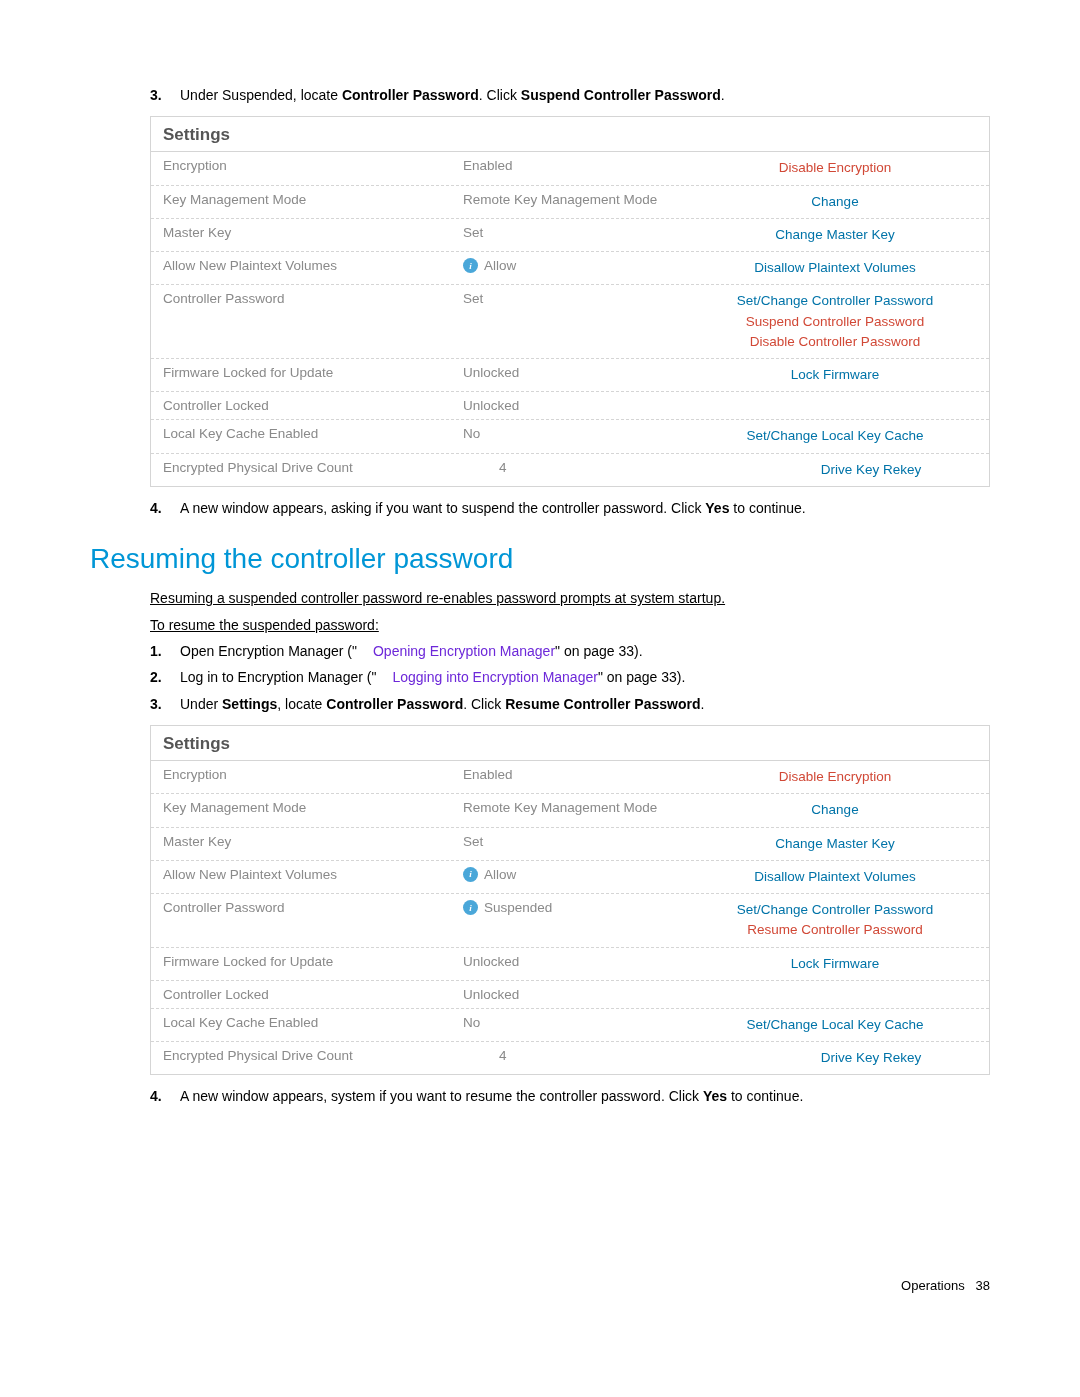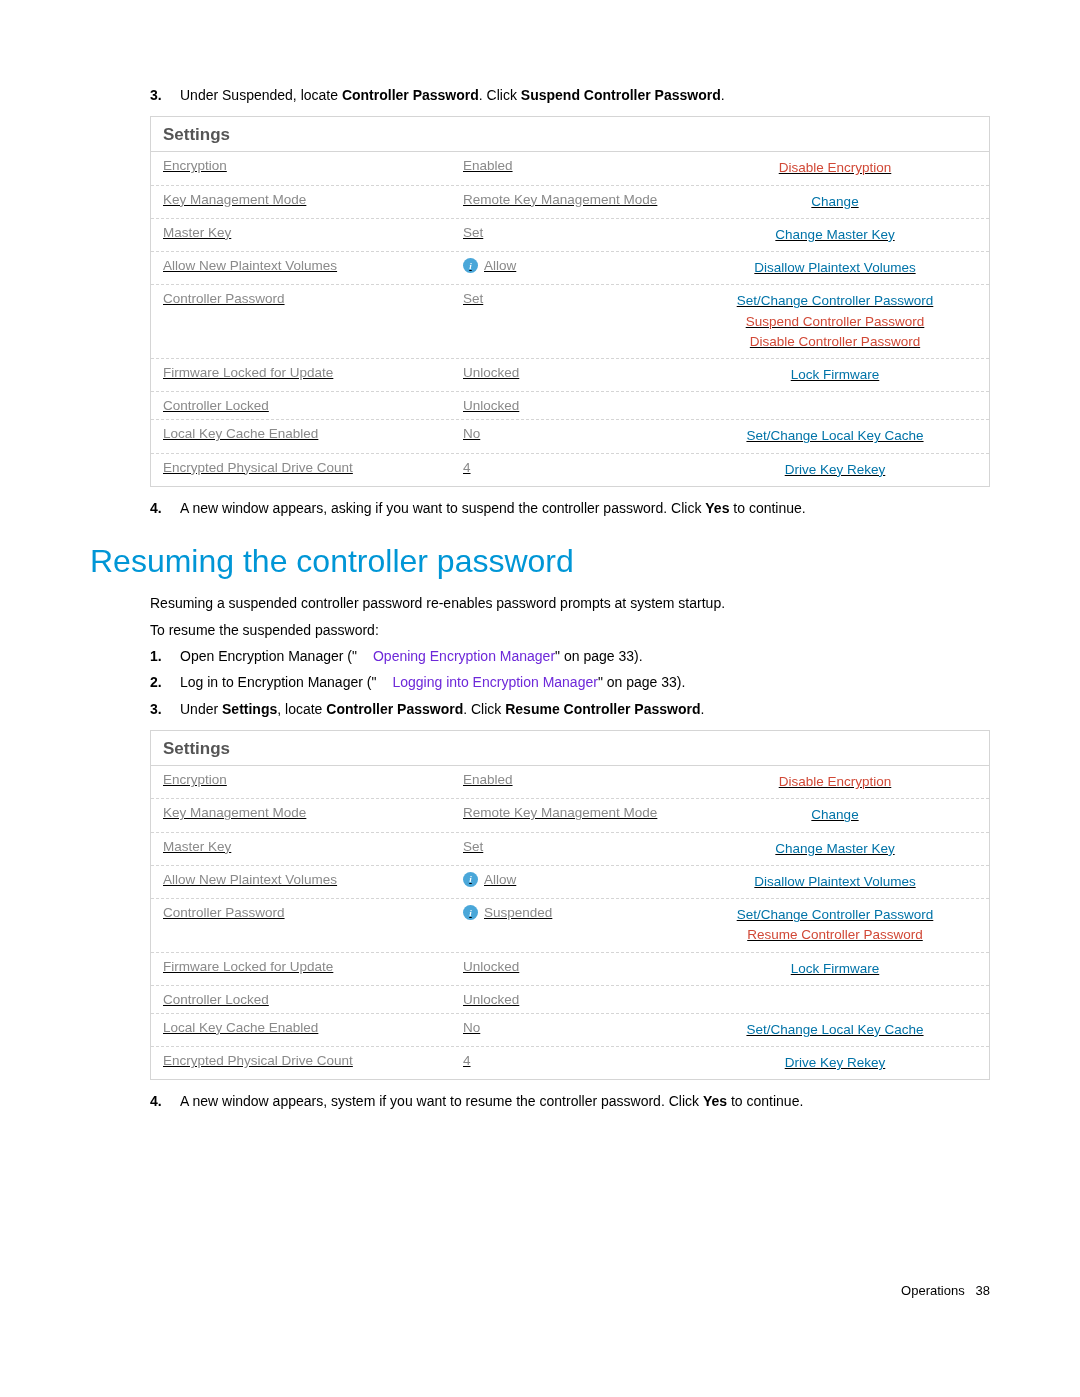--- a/index.html
+++ b/index.html
@@ -24,49 +24,50 @@
     .step-text {
       flex: 1;
     }
     .step-text .bold { font-weight: bold; }
     .step-text a {
       color: #6d28d9;
       text-decoration: none;
       margin-left: 16px;
     }
     h1 {
-      font-size: 32px;
+      font-size: 28px;
       font-weight: normal;
       color: #0096d6;
       margin: 24px 0 12px 0;
     }
     .para {
       margin: 4px 0 4px 60px;
       line-height: 1.6;
+      text-decoration: underline;
     }
     .settings-panel {
       border: 1px solid #d5d5d5;
       margin: 10px 0 10px 60px;
       box-sizing: border-box;
     }
     .panel-header {
       font-weight: bold;
       font-size: 17px;
       color: #555;
       padding: 8px 12px 6px 12px;
       border-bottom: 1px solid #d5d5d5;
     }
     .row {
       display: flex;
       border-bottom: 1px dashed #d5d5d5;
       align-items: flex-start;
-      text-decoration: underline;
     }
     .row:last-child {
       border-bottom: none;
+      gap: 36px;
     }
     .cell {
       padding: 6px 12px;
       font-size: 13.5px;
       color: #8a8a8a;
       box-sizing: border-box;
     }
     .col-label { width: 300px; }
     .col-value { width: 230px; display: flex; align-items: center; }
     .col-actions { flex: 1; }

